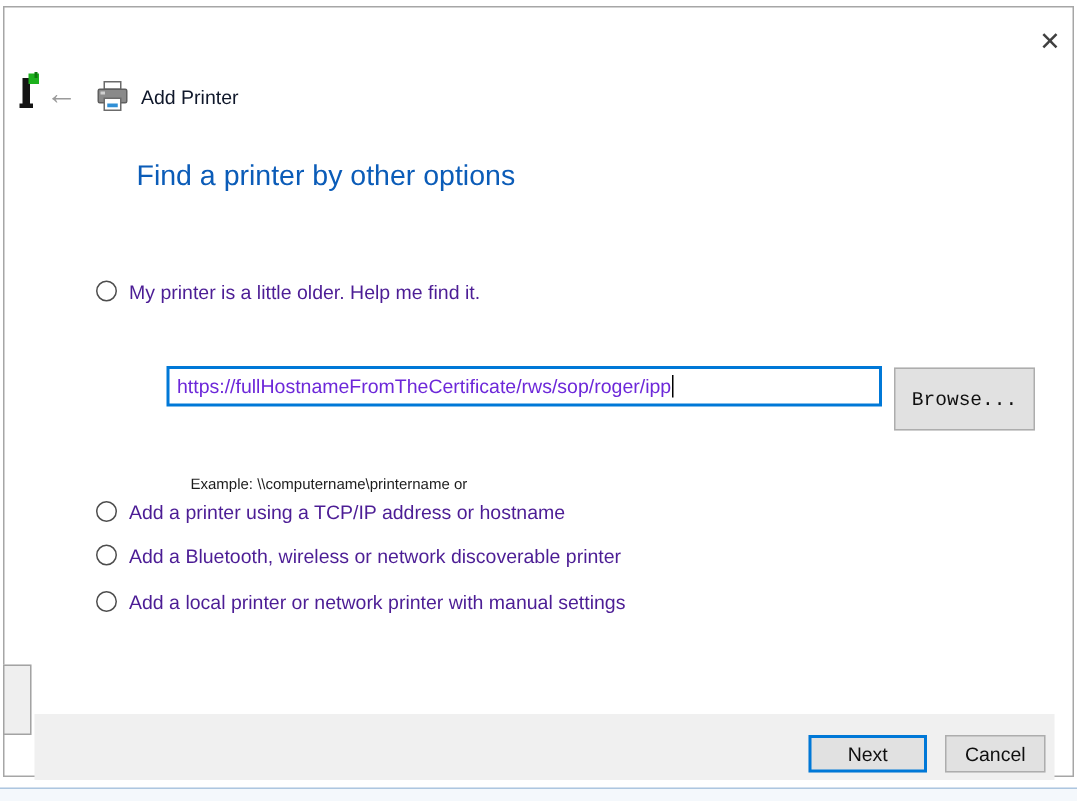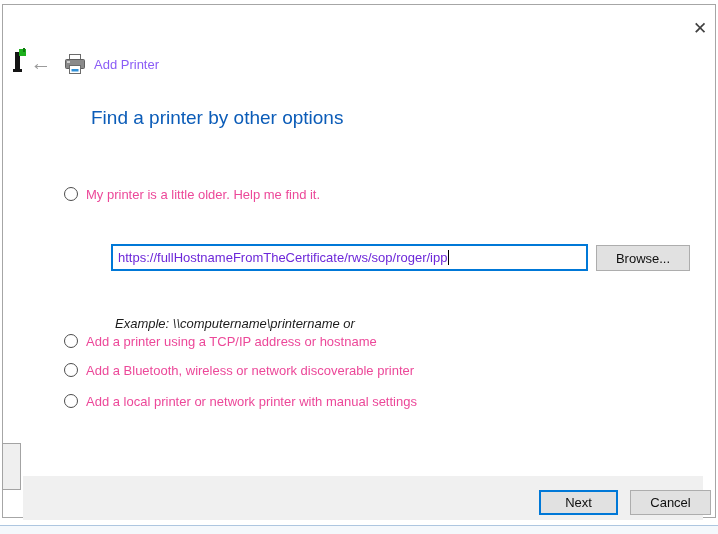--- a/index.html
+++ b/index.html
@@ -14,52 +14,52 @@
   .close-btn { position:absolute; left:684px; top:10px; width:26px; height:26px;
                display:flex; align-items:center; justify-content:center;
                font-size:17px; color:#404040; cursor:pointer; }
 
   .hdr { position:absolute; left:0; top:42px; width:100%; height:34px; }
   .app-icon { position:absolute; left:8px; top:1px; }
   .back-btn { position:absolute; left:25px; top:3px; width:26px; height:26px;
               display:flex; align-items:center; justify-content:center;
               font-size:21px; color:#9b9b9b; }
   .printer-icon { position:absolute; left:60px; top:6px; }
-  .win-title { position:absolute; left:91px; top:10px; font-size:13px; color:#8b5cf6; }
+  .win-title { position:absolute; left:91px; top:10px; font-size:13px; color:#0f172a; }
 
   .heading { position:absolute; left:88px; top:102px; font-size:19px; color:#0b5cb8; }
 
   
   .opt { position:absolute; left:61px; display:flex; align-items:center; gap:8px; height:16px; }
   .opt-1 { top:181px; } .opt-2 { top:209px; }
   .opt-3 { top:328px; } .opt-4 { top:357px; } .opt-5 { top:388px;align-items:center; }
   .radio { width:14px; height:14px; border:1px solid #4d4d4d; border-radius:50%;
            background:#fff; position:relative; flex:0 0 auto; }
   .radio.checked { border-color:#1a1a1a; }
   .radio.checked::after { content:""; position:absolute; left:2px; top:2px;
            width:8px; height:8px; border-radius:50%; background:#111; }
-  .opt-label { font-size:13px; color:#ec4899; white-space:nowrap; }
+  .opt-label { font-size:13px; color:#4c1d95; white-space:nowrap; }
 
   
   .textbox { position:absolute; left:108px; top:239px; width:477px; height:27px;
              border:2px solid #0078d7; background:#fff; display:flex; align-items:center;
              padding:0 5px; font-size:13px; color:#6d28d9; white-space:nowrap; overflow:hidden; }
   .caret { display:inline-block; width:1px; height:15px; background:#000; margin-left:1px; }
   .btn { background:#e1e1e1; border:1px solid #adadad; font-size:13px; color:#0f0f0f;
          display:flex; align-items:center; justify-content:center; cursor:pointer; }
-  .browse-btn { position:absolute; left:593px; top:240px; width:94px; height:26px; }
-  .example { position:absolute; left:112px; top:276px; font-size:13px; color:#1c1c1c;
-             line-height:17px; white-space:pre;font-style:italic; }
+  .browse-btn { position:absolute; left:593px; top:240px; width:94px; height:42px;font-family:Liberation Mono, monospace; }
+  .example { position:absolute; left:124px; top:276px; font-size:10px; color:#1c1c1c;
+             line-height:17px; white-space:pre; }
 
   
   .footer-bar { position:absolute; left:20px; top:471px; width:680px; height:44px;
                 background:#f0f0f0; }
   .next-btn   { position:absolute; left:536px; top:485px; width:79px; height:25px;
                 border:2px solid #0078d7; }
-  .cancel-btn { position:absolute; left:627px; top:485px; width:81px; height:25px; }
+  .cancel-btn { position:absolute; left:627px; top:485px; width:67px; height:25px; }
 
   
   .bg-fragment { position:absolute; left:2px; top:443px; width:19px; height:47px;
                  background:#efefef; border:1px solid #a3a3a3; }
   .bottom-strip { position:absolute; left:0; top:525px; width:718px; height:9px;
                   background:#f4f8fc; border-top:1px solid #adc6e0; }
 </style>
 </head>
 <body>
 

